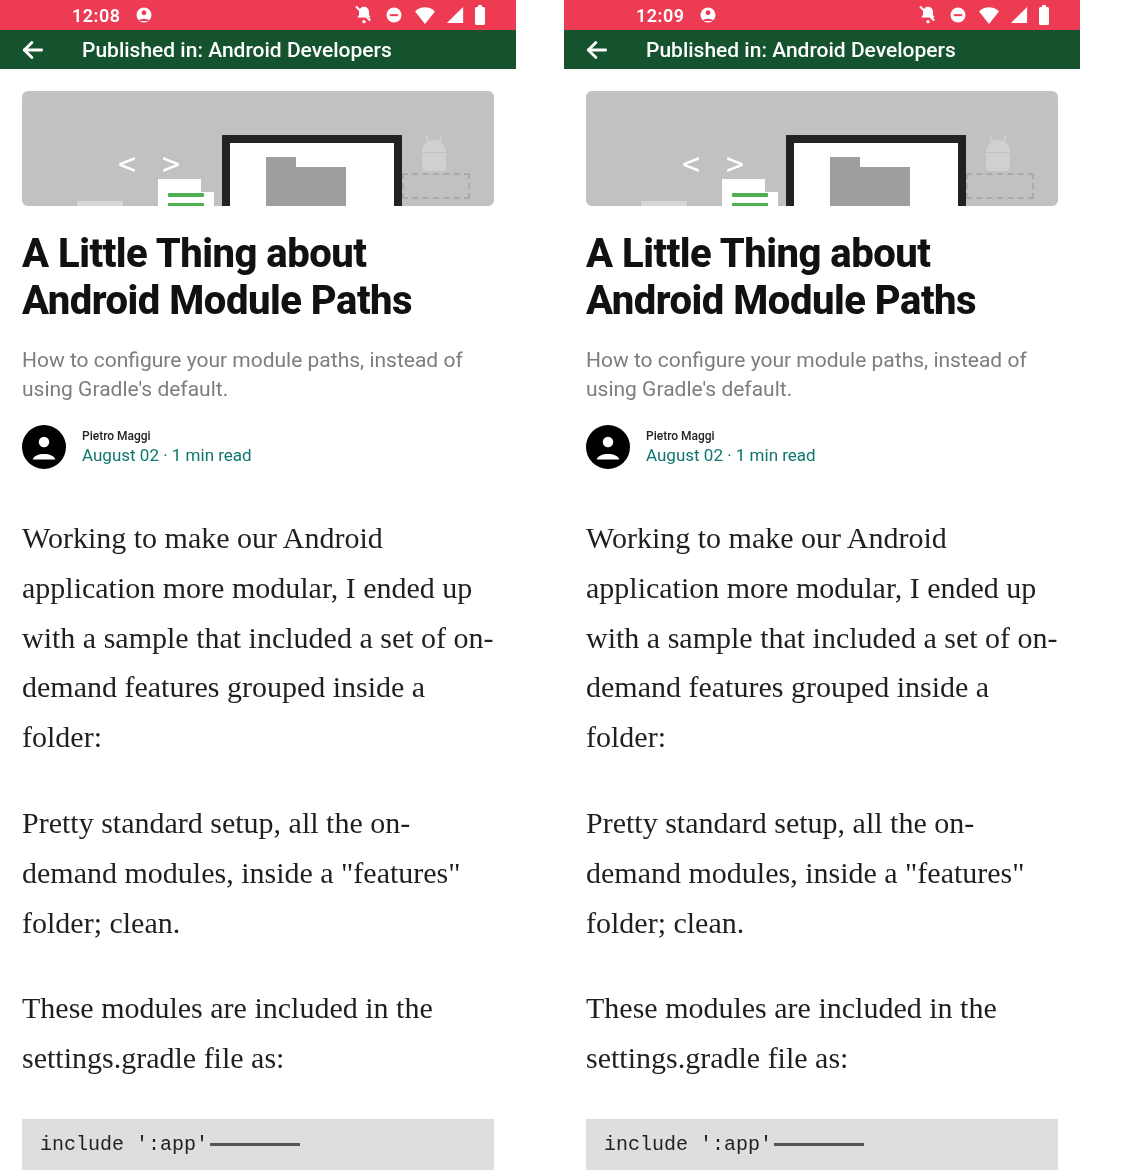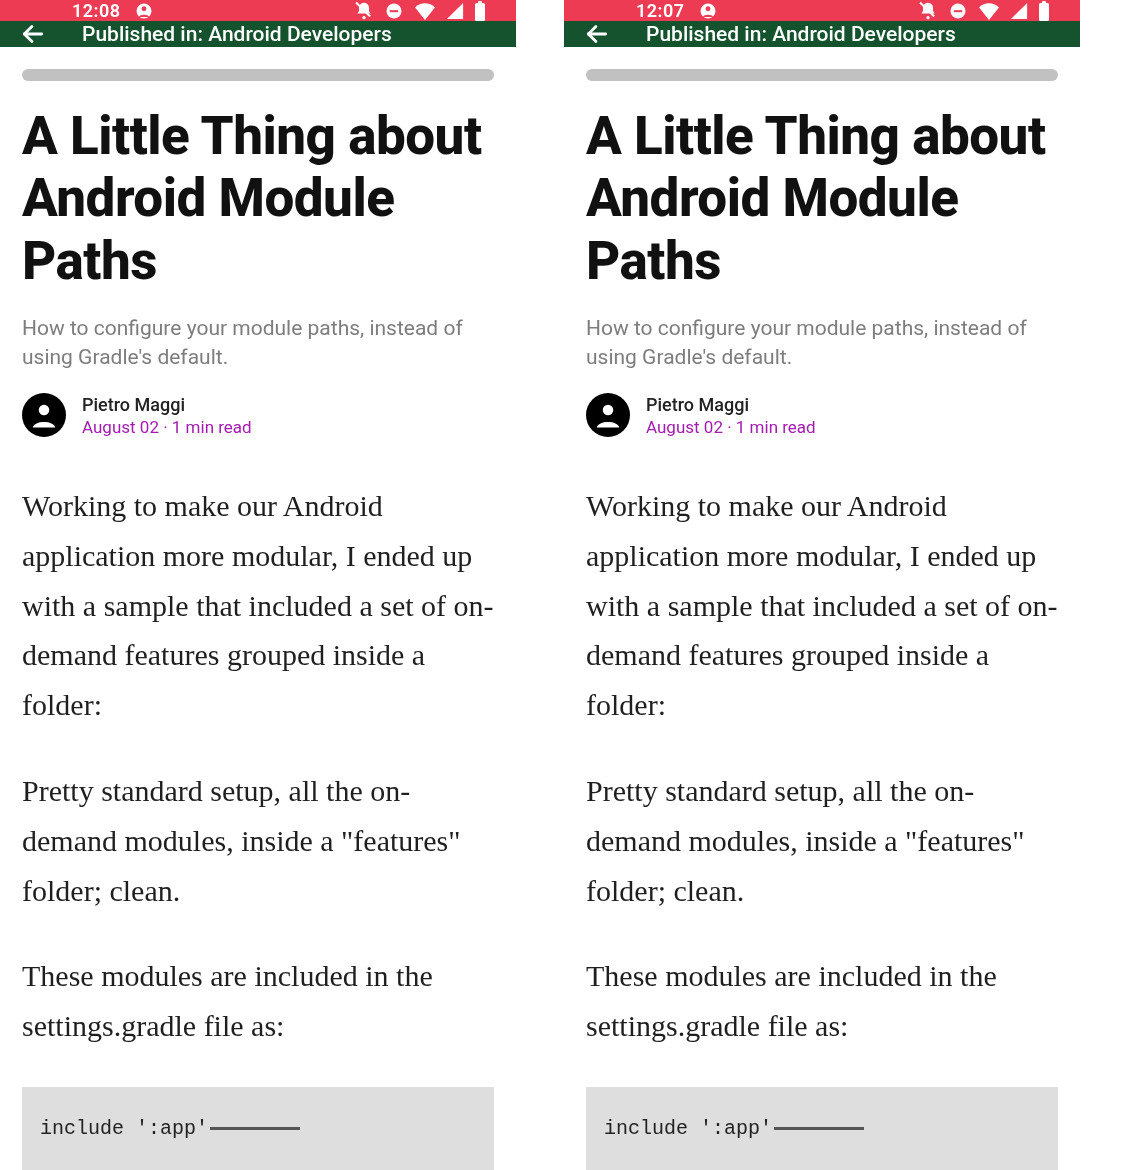--- a/index.html
+++ b/index.html
@@ -104,30 +104,30 @@
   .hero .dashed2::after { left:0; right:0; top:50%; transform:translateY(-1px) rotate(-26deg); }
   .hero .droid {
     position:absolute; right:44px; bottom:26px; width:32px; height:40px;
   }
   .hero .droid .head { width:24px; height:12px; background:#d0d0d0; border-radius:12px 12px 0 0; margin:0 auto; position:relative;}
   .hero .droid .head::before, .hero .droid .head::after { content:""; position:absolute; width:2px; height:6px; background:#d0d0d0; top:-5px; }
   .hero .droid .head::before{ left:4px; transform:rotate(-20deg);} .hero .droid .head::after{ right:4px; transform:rotate(20deg);}
   .hero .droid .body { width:24px; height:18px; background:#d0d0d0; margin:1px auto 0; border-radius:0 0 4px 4px;}
 
   .content { padding: 24px 22px 0 22px; font-family: Georgia, 'Times New Roman', serif; }
-  .title { font-family: -apple-system, Roboto, sans-serif; font-size: 53px; font-weight: 800; color:#111; line-height:1.18; letter-spacing:-0.5px; }
+  .title { font-family: -apple-system, Roboto, sans-serif; font-size: 40px; font-weight: 800; color:#111; line-height:1.18; letter-spacing:-0.5px; }
   .subtitle { font-family: -apple-system, Roboto, sans-serif; margin-top:22px; font-size:21px; color:#7d7d7d; line-height:1.35; }
   .byline { display:flex; align-items:center; gap:16px; margin-top:22px; font-family: -apple-system, Roboto, sans-serif;}
   .avatar { width:44px; height:44px; border-radius:50%; background:#000; display:flex; align-items:center; justify-content:center; }
-  .byline .meta .author { font-size:18px; color:#222; font-weight:500; }
-  .byline .meta .date { font-size:17px; color:#a21caf; margin-top:2px; }
+  .byline .meta .author { font-size:12px; color:#222; font-weight:500; }
+  .byline .meta .date { font-size:17px; color:#0f766e; margin-top:2px; }
   .body p { font-size:30px; color:#1f1f1f; line-height:1.66; margin-top:36px; }
   .body p:first-child{ margin-top:44px; }
   .code {
-    margin-top:36px; background:#dedede; padding:30px 18px; font-family: 'Courier New', monospace;
+    margin-top:36px; background:#dedede; padding:14px 18px; font-family: 'Courier New', monospace;
     font-size:20px; color:#222;
   }
   .code .redact { display:inline-block; width:90px; height:3px; background:#555; vertical-align:middle; margin-left:2px;}
 
   
   .ico { display:inline-flex; }
   svg { display:block; }
 </style>
 </head>
 <body>
@@ -234,21 +234,21 @@
     </div>
     <div class="code">
       <span>include ':app'</span><span class="redact"></span>
     </div>
   </div>
 </div>
 
 <div class="phone">
   <div class="statusbar">
     <div class="status-left">
-      <span class="status-time">12:07</span>
+      <span class="status-time">12:09</span>
       <span class="ico">
         <svg width="18" height="18" viewBox="0 0 24 24">
             <circle cx="12" cy="12" r="10" fill="#fff"></circle>
             <circle cx="12" cy="9" r="3.2" fill="#ed3b54"></circle>
             <path d="M5 20c1.5-4 12.5-4 14 0" fill="#ed3b54"></path>
           </svg>
       </span>
     </div>
     <div class="status-right">
       <span class="ico">

